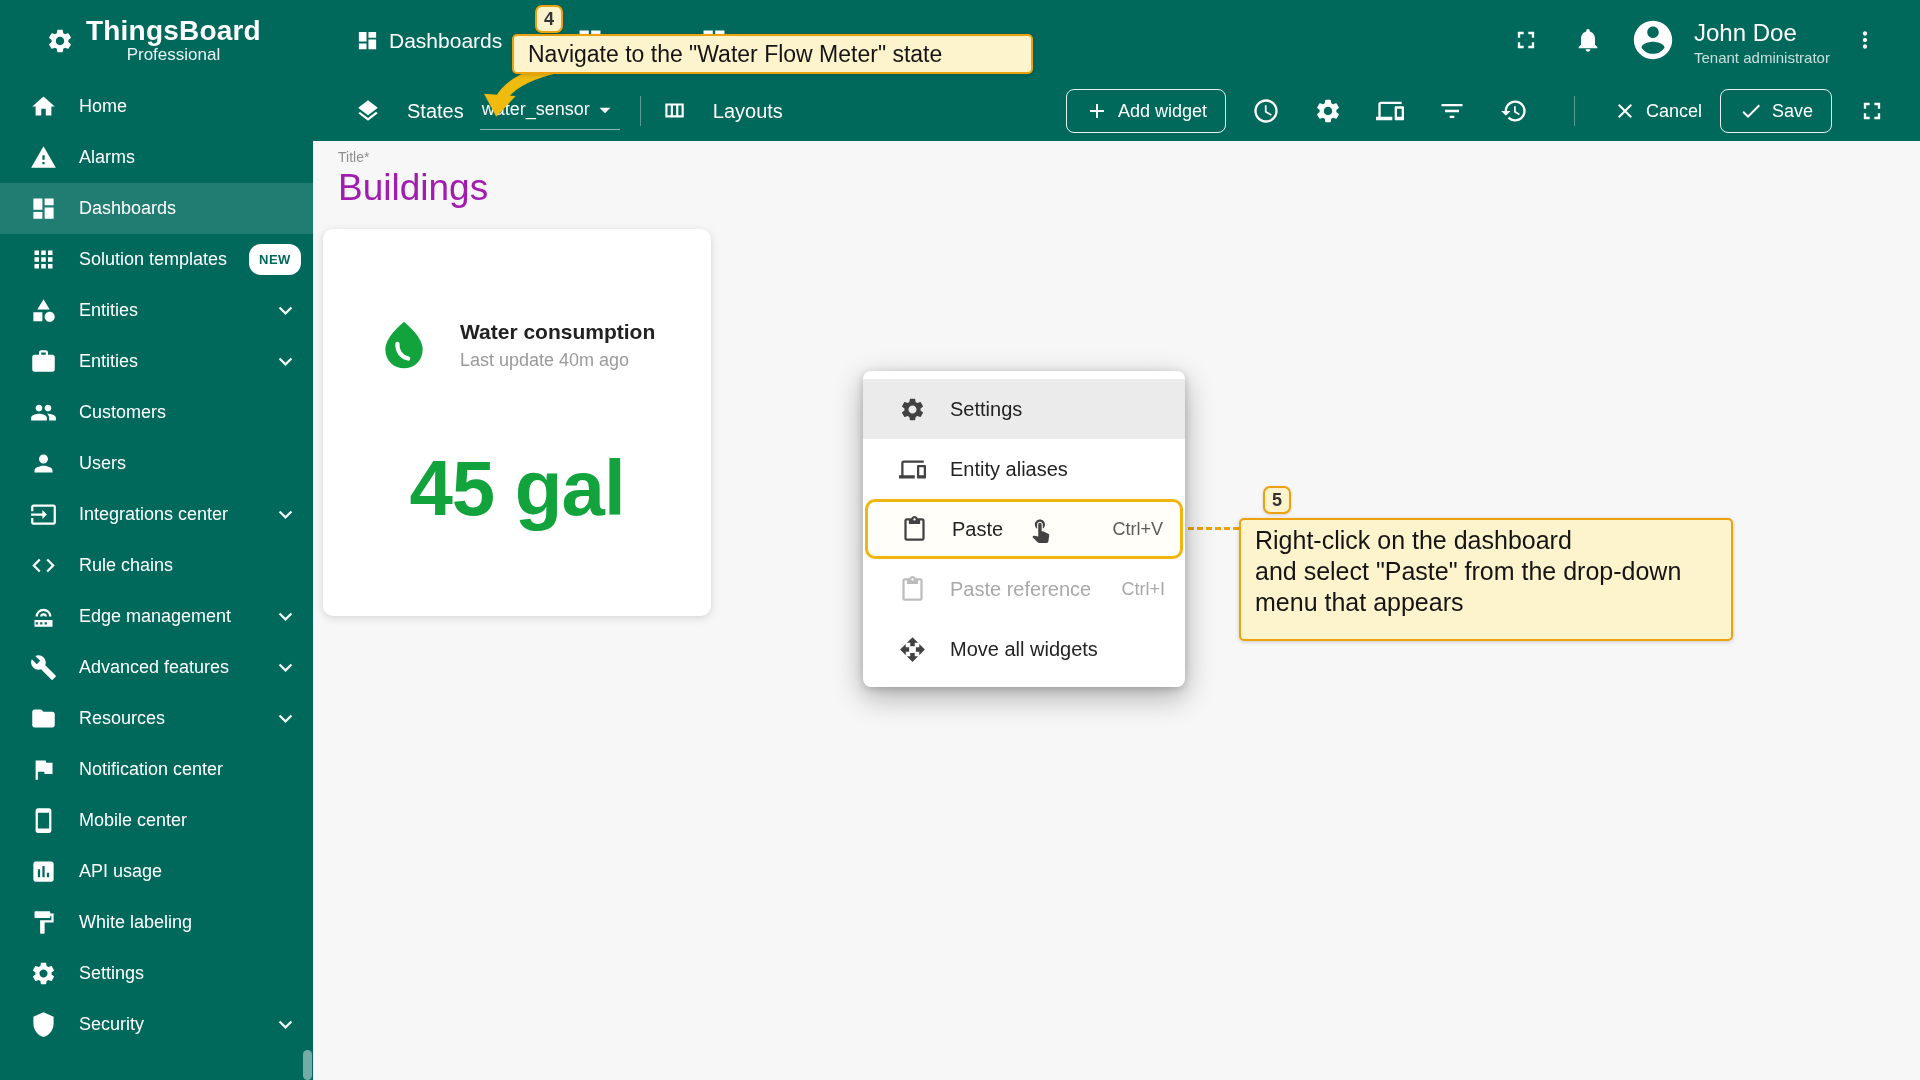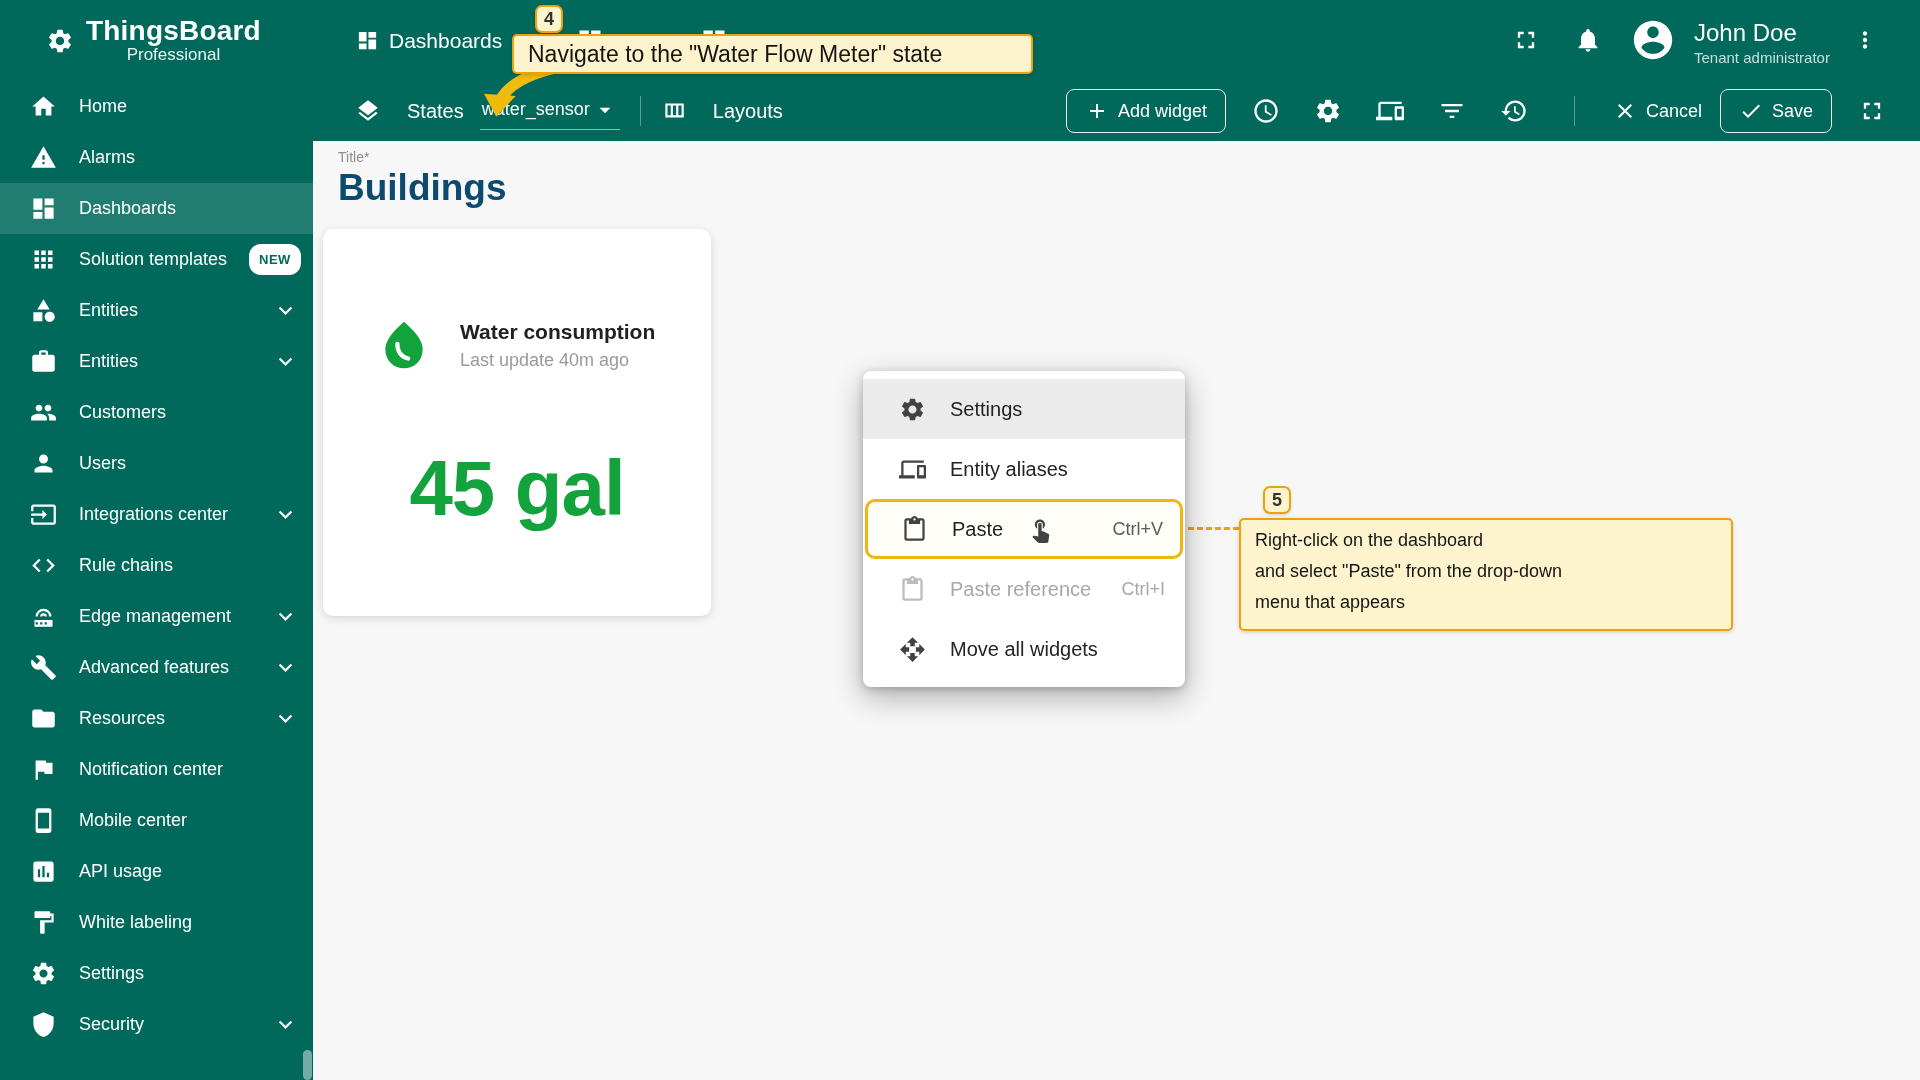--- a/index.html
+++ b/index.html
@@ -56,21 +56,21 @@
   .btn{display:flex;align-items:center;gap:9px;height:44px;padding:0 18px;
        border:1px solid rgba(255,255,255,.9);border-radius:8px;font-size:18px;font-weight:500;cursor:pointer}
   .btn .ic{width:24px;height:24px}
   .btn-text{display:flex;align-items:center;gap:9px;font-size:18px;font-weight:500;cursor:pointer}
   .btn-text .ic{width:24px;height:24px}
   .tbicon{width:44px;height:44px;display:flex;align-items:center;justify-content:center;cursor:pointer}
 
   
   .main{position:absolute;left:313px;top:141px;right:0;bottom:0;background:#f7f7f7;z-index:1}
   .title-label{position:absolute;left:25px;top:8px;font-size:14px;color:#8d8d8d}
-  .page-title{position:absolute;left:25px;top:26px;font-size:37px;font-weight:700;color:#0c4a6e}
+  .page-title{position:absolute;left:25px;top:26px;font-size:37px;font-weight:400;color:#a21caf}
   .card{position:absolute;left:10px;top:88px;width:388px;height:387px;background:#fff;border-radius:10px;
         box-shadow:0 2px 8px rgba(0,0,0,.14)}
   .card-row{display:flex;align-items:center;gap:28px;margin:88px 0 0 53px}
   .drop{width:56px;height:56px;flex:none}
   .card-title{font-size:21px;font-weight:700;color:#212121}
   .card-sub{font-size:18px;color:#9a9a9a;margin-top:6px}
   .card-value{margin-top:70px;text-align:center;font-size:78px;font-weight:700;color:#12a33c;letter-spacing:-1px}
 
   
   .ctxmenu{position:absolute;left:863px;top:371px;width:322px;background:#fff;border-radius:8px;
@@ -82,21 +82,21 @@
   .menu-item.disabled .ic{color:#bdbdbd}
   .mi-shortcut{margin-left:auto;font-size:18px;color:#5a5a5a}
   .menu-item.disabled .mi-shortcut{color:#a8a8a8}
   .paste-highlight{border:3px solid #f0b50e;border-radius:10px;margin:0 2px;padding:0 17px 0 33px;background:#fffef8}
   .hand{width:24px;height:24px;color:#2b2b2b;margin-left:0}
 
   
   .callout{position:absolute;background:#fdf3cd;border:2px solid #eda10d;border-radius:5px;color:#151515;
            z-index:30;box-shadow:0 1px 4px rgba(0,0,0,.18)}
   .callout-4{left:512px;top:34px;width:521px;height:40px;display:flex;align-items:center;padding:0 14px;font-size:23px}
-  .callout-5{left:1239px;top:518px;width:494px;padding:5px 14px 11px;font-size:18px;line-height:31px;white-space:pre-line}
+  .callout-5{left:1239px;top:518px;width:494px;padding:5px 14px 21px;font-size:25px;line-height:31px;white-space:pre-line}
   .step-badge{position:absolute;width:28px;height:28px;background:#fdf3cd;border:2px solid #eda10d;border-radius:7px;
               display:flex;align-items:center;justify-content:center;font-size:18px;font-weight:700;color:#333;
               z-index:31;box-shadow:0 1px 3px rgba(0,0,0,.15)}
   .badge-4{left:535px;top:5px}
   .badge-5{left:1263px;top:486px}
   .dash-connector{position:absolute;left:1188px;top:527px;width:51px;border-top:3px dashed #eda10d;z-index:19}
   .arrow-svg{position:absolute;left:480px;top:62px;width:86px;height:56px;z-index:29}
 </style>
 </head>
 <body>

